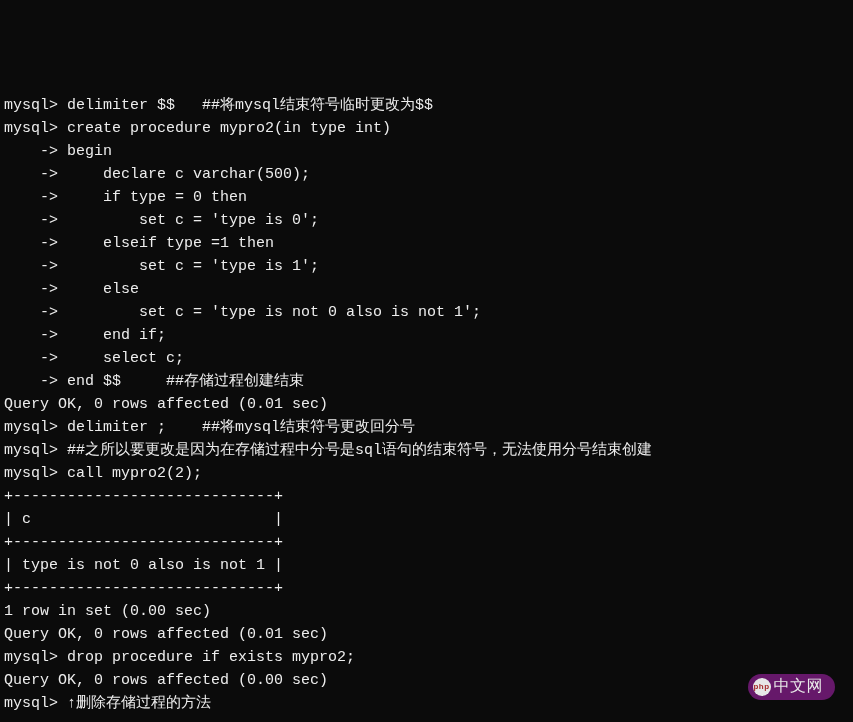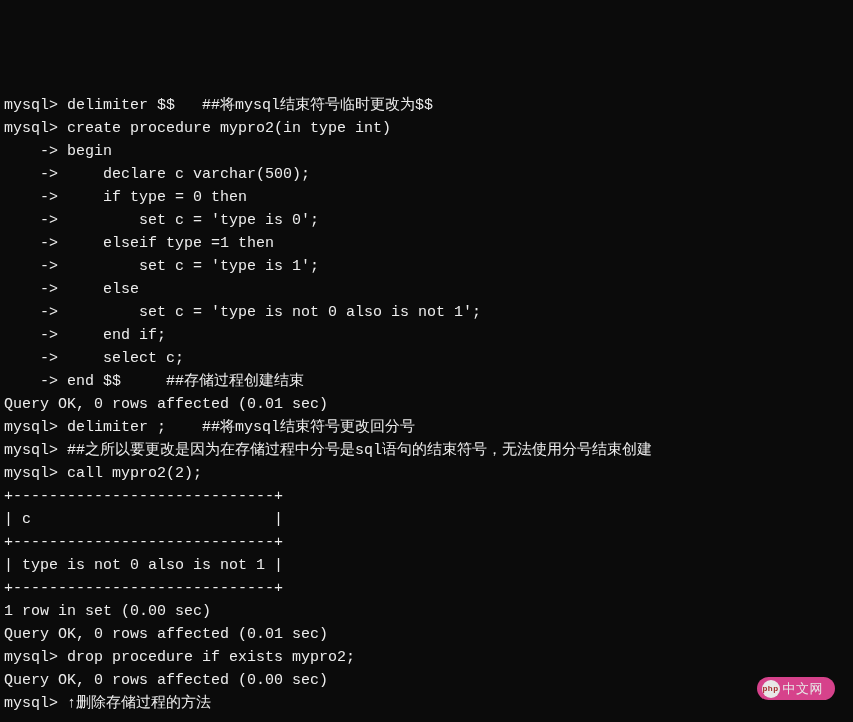--- a/index.html
+++ b/index.html
@@ -14,24 +14,24 @@
       padding: 2px 4px;
       position: relative;
       white-space: pre;
       overflow: hidden;
     }
     .line { display: block; }
     .watermark {
       position: absolute;
       right: 18px;
       bottom: 22px;
-      background: #ec4899;
+      background: #701a75;
       color: #fff;
-      font-family: Liberation Sans, sans-serif;
-      font-size: 13px;
+      font-family: Liberation Mono, monospace;
+      font-size: 16px;
       line-height: 1;
       border-radius: 14px;
       padding: 5px 12px 5px 26px;
       letter-spacing: 0.5px;
       opacity: 0.9;
     }
     .watermark::before {
       content: "php";
       position: absolute;
       left: 5px;

